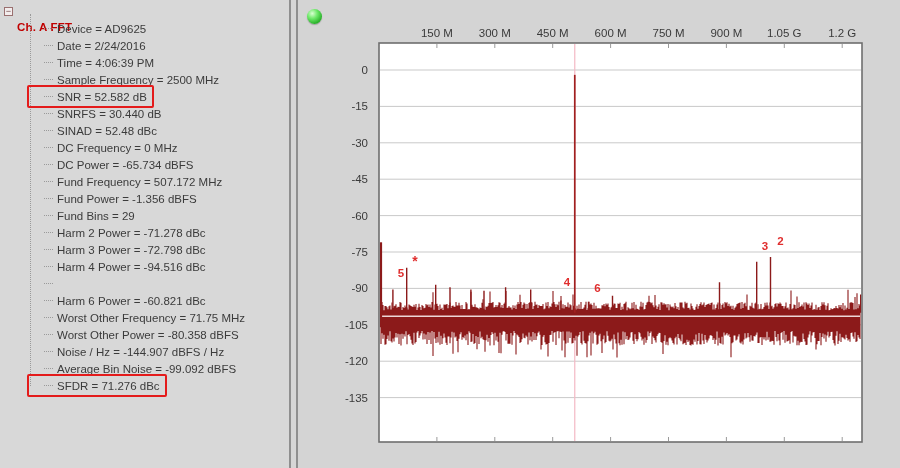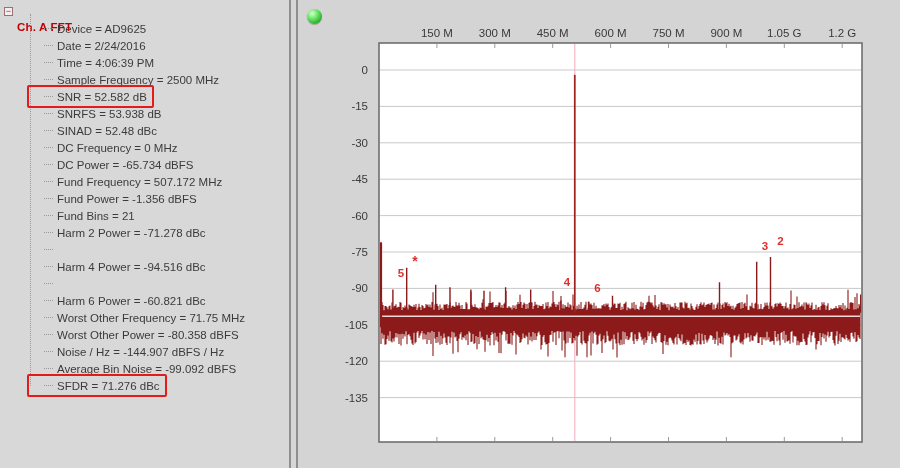--- a/index.html
+++ b/index.html
@@ -81,21 +81,21 @@
           <span class="lbl">Sample Frequency = 2500 MHz</span>
         </div>
         <div class="tree-row">
           <span class="hlwrap" style="border-color: rgb(228, 27, 27);">
             <span class="conn"></span>
             <span class="lbl">SNR = 52.582 dB</span>
           </span>
         </div>
         <div class="tree-row">
           <span class="conn"></span>
-          <span class="lbl">SNRFS = 53.938 dB</span>
+          <span class="lbl">SNRFS = 30.440 dB</span>
         </div>
         <div class="tree-row">
           <span class="conn"></span>
           <span class="lbl">SINAD = 52.48 dBc</span>
         </div>
         <div class="tree-row">
           <span class="conn"></span>
           <span class="lbl">DC Frequency = 0 MHz</span>
         </div>
         <div class="tree-row">
@@ -105,28 +105,29 @@
         <div class="tree-row">
           <span class="conn"></span>
           <span class="lbl">Fund Frequency = 507.172 MHz</span>
         </div>
         <div class="tree-row">
           <span class="conn"></span>
           <span class="lbl">Fund Power = -1.356 dBFS</span>
         </div>
         <div class="tree-row">
           <span class="conn"></span>
-          <span class="lbl">Fund Bins = 21</span>
+          <span class="lbl">Fund Bins = 29</span>
         </div>
         <div class="tree-row">
           <span class="conn"></span>
           <span class="lbl">Harm 2 Power = -71.278 dBc</span>
         </div>
         <div class="tree-row">
           <span class="conn"></span>
+          <span class="lbl">Harm 3 Power = -72.798 dBc</span>
         </div>
         <div class="tree-row">
           <span class="conn"></span>
           <span class="lbl">Harm 4 Power = -94.516 dBc</span>
         </div>
         <div class="tree-row">
           <span class="conn"></span>
         </div>
         <div class="tree-row">
           <span class="conn"></span>

